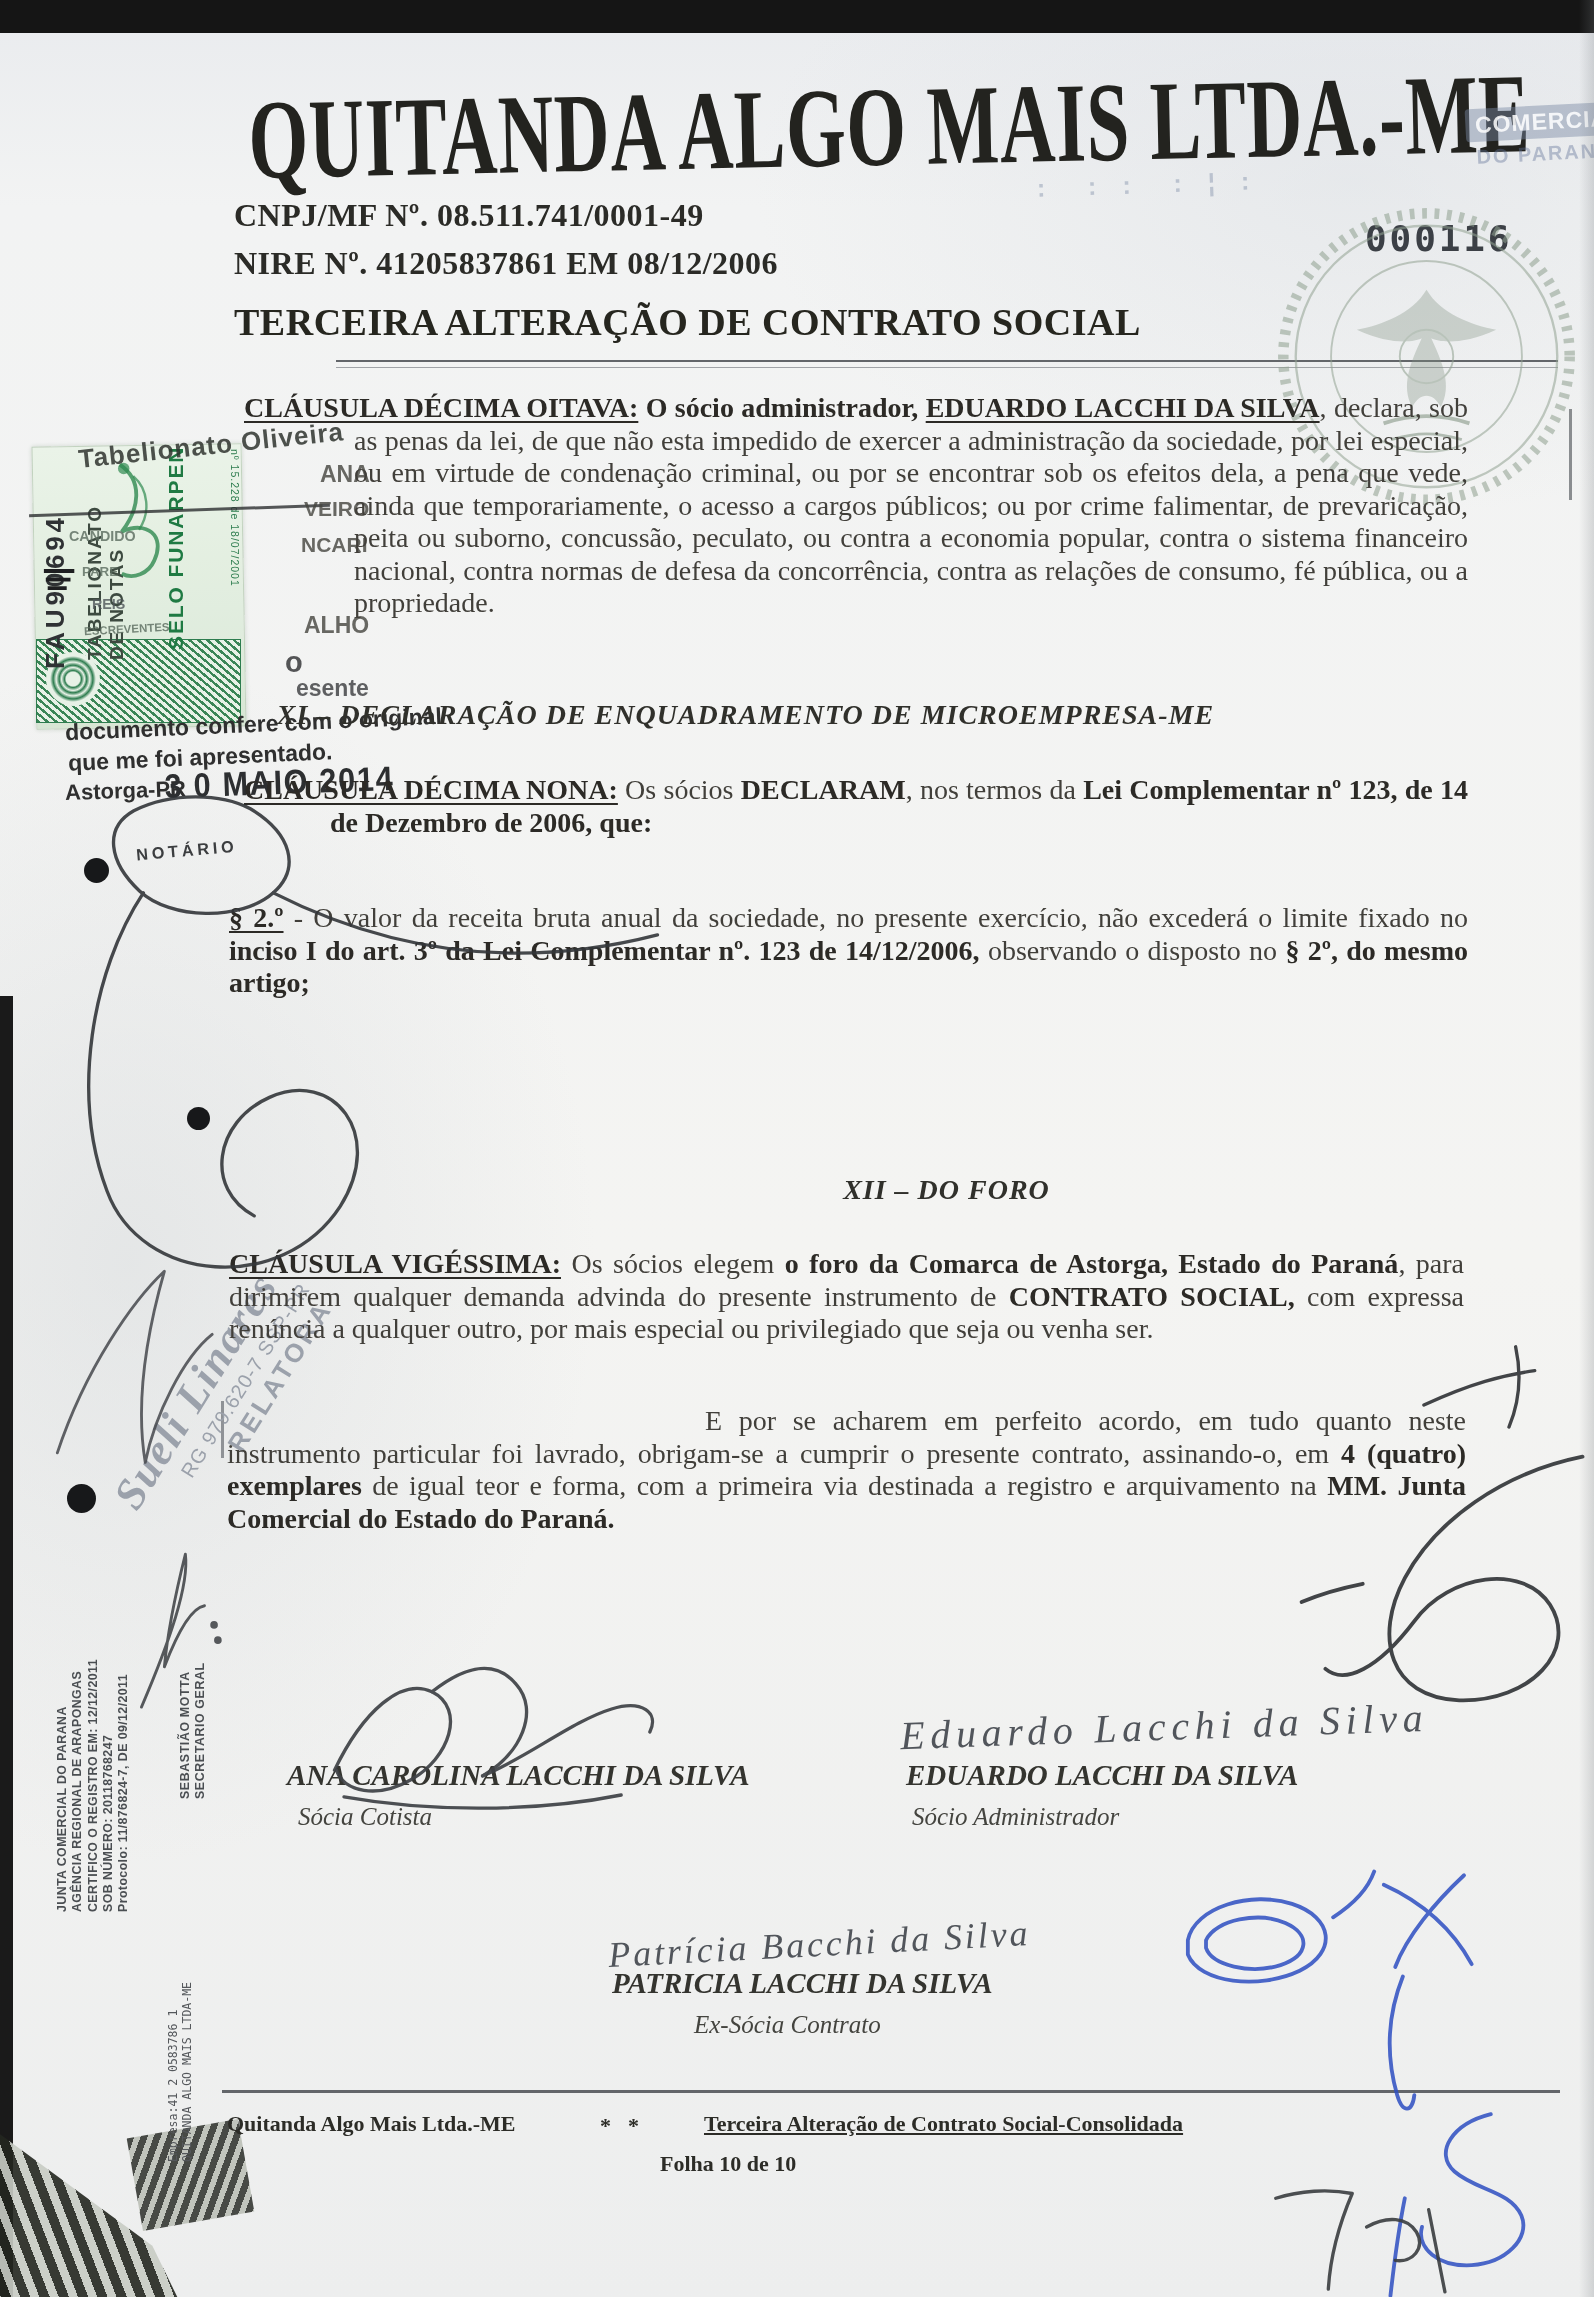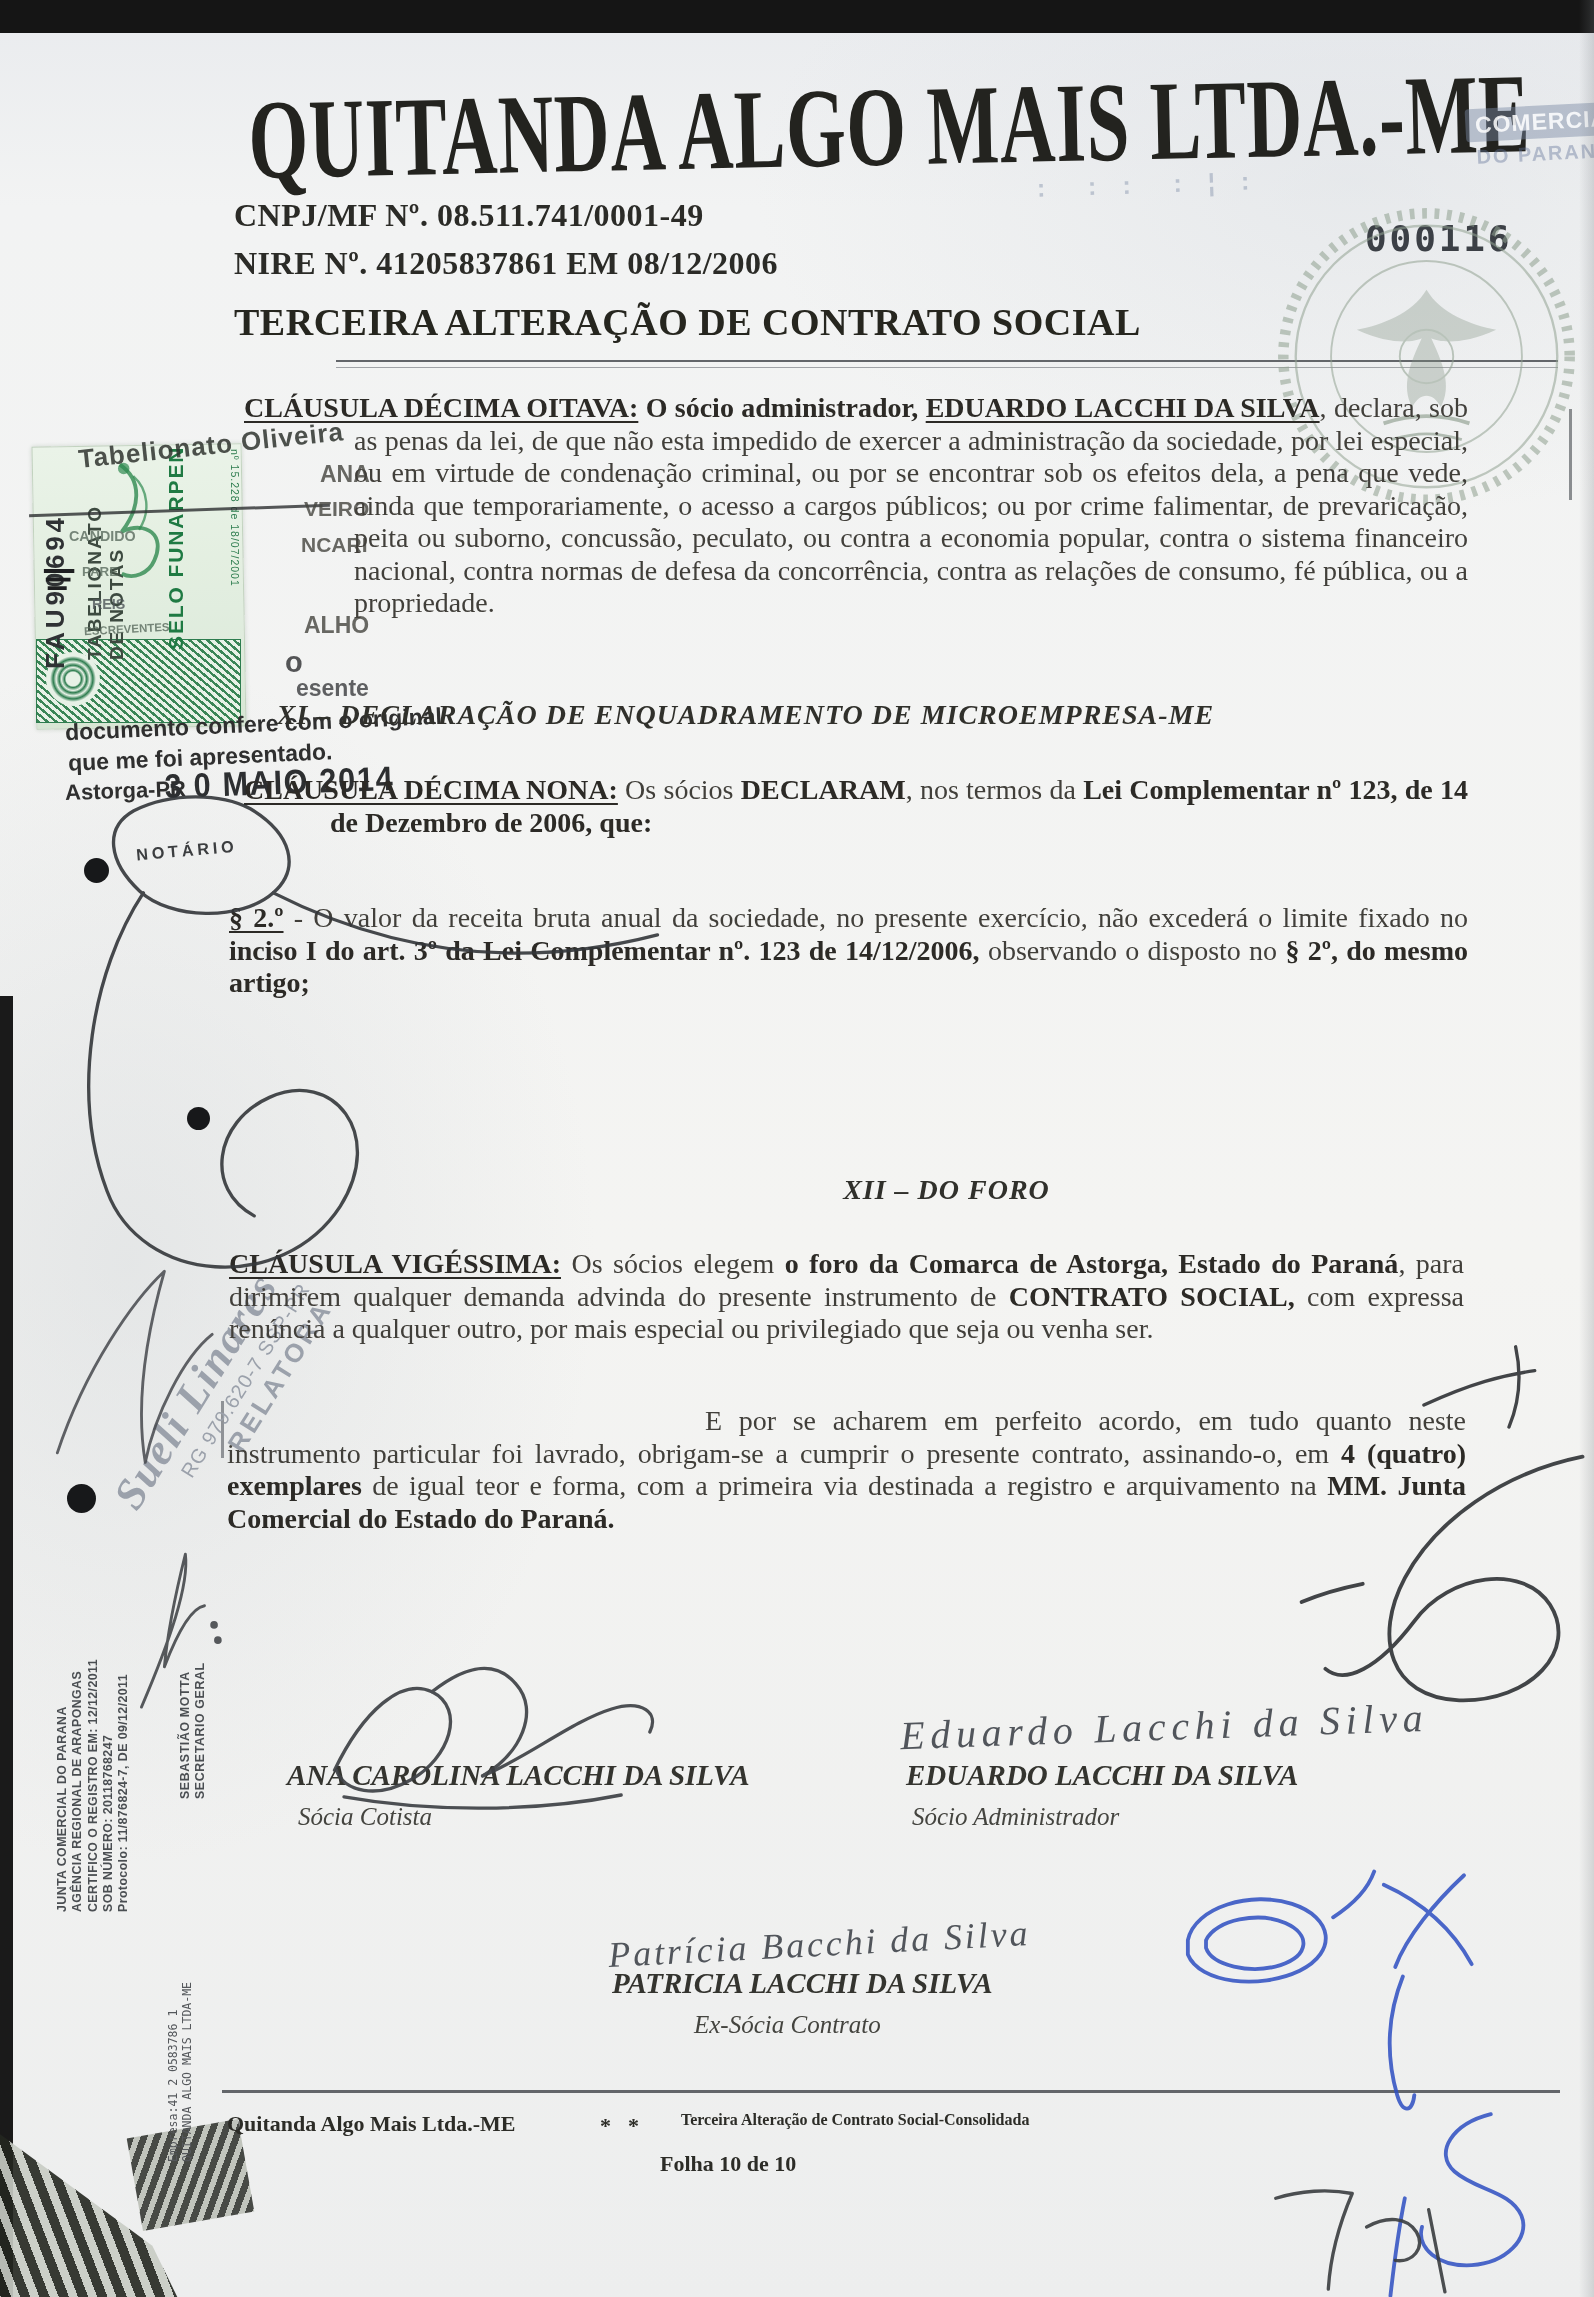--- a/index.html
+++ b/index.html
@@ -148,21 +148,21 @@
   <div class="abs signame" style="left:906px;top:1759px;">EDUARDO LACCHI DA SILVA</div>
   <div class="abs sigrole" style="left:912px;top:1803px;">Sócio Administrador</div>
 
   <div class="abs hand" style="left:608px;top:1923px;font-size:36px;letter-spacing:2.9px;transform:rotate(-3deg);">Patrícia Bacchi da Silva</div>
   <div class="abs signame" style="left:612px;top:1967px;">PATRICIA LACCHI DA SILVA</div>
   <div class="abs sigrole" style="left:694px;top:2011px;">Ex-Sócia Contrato</div>
 
   <div class="abs" style="left:222px;top:2090px;width:1338px;height:2.9px;background:#63666a;"></div>
   <div class="abs bold nowrap" style="left:227px;top:2111px;font-size:22px;color:#2c2c27;">Quitanda Algo Mais Ltda.-ME</div>
   <div class="abs bold nowrap" style="left:600px;top:2113px;font-size:22px;color:#2c2c27;letter-spacing:5.7px;">* *</div>
-  <div class="abs bold nowrap" style="left:681px;top:2111px;font-size:16px;color:#2c2c27;">Terceira Alteração de Contrato Social-Consolidada</div>
+  <div class="abs bold nowrap" style="left:704px;top:2111px;font-size:22px;color:#2c2c27;text-decoration:underline;">Terceira Alteração de Contrato Social-Consolidada</div>
   <div class="abs bold nowrap" style="left:660px;top:2151px;font-size:22px;color:#2c2c27;">Folha 10 de 10</div>
 
   <svg class="abs" style="left:0;top:0;" width="1594" height="2297" viewBox="0 0 1668 2403" fill="none" stroke-linecap="round" stroke-linejoin="round">
     <g stroke="#33363a" stroke-width="3.5" opacity=".9">
       <path d="M262 846 C305 872 315 908 286 934 C252 964 178 962 146 932 C114 902 108 866 140 848 C180 828 232 830 262 846"></path>
       <path d="M150 934 C96 1016 74 1146 112 1246 C148 1344 296 1354 356 1262 C404 1186 348 1118 282 1148 C224 1174 214 1244 266 1272"></path>
       <path d="M286 934 C420 1002 556 1012 688 978"></path>
     </g>
     <g stroke="#3f4246" stroke-width="3.5" opacity=".92">
       <path d="M350 1852 C380 1790 420 1755 452 1770 C488 1788 470 1840 430 1862 C395 1882 360 1875 352 1852"></path>

